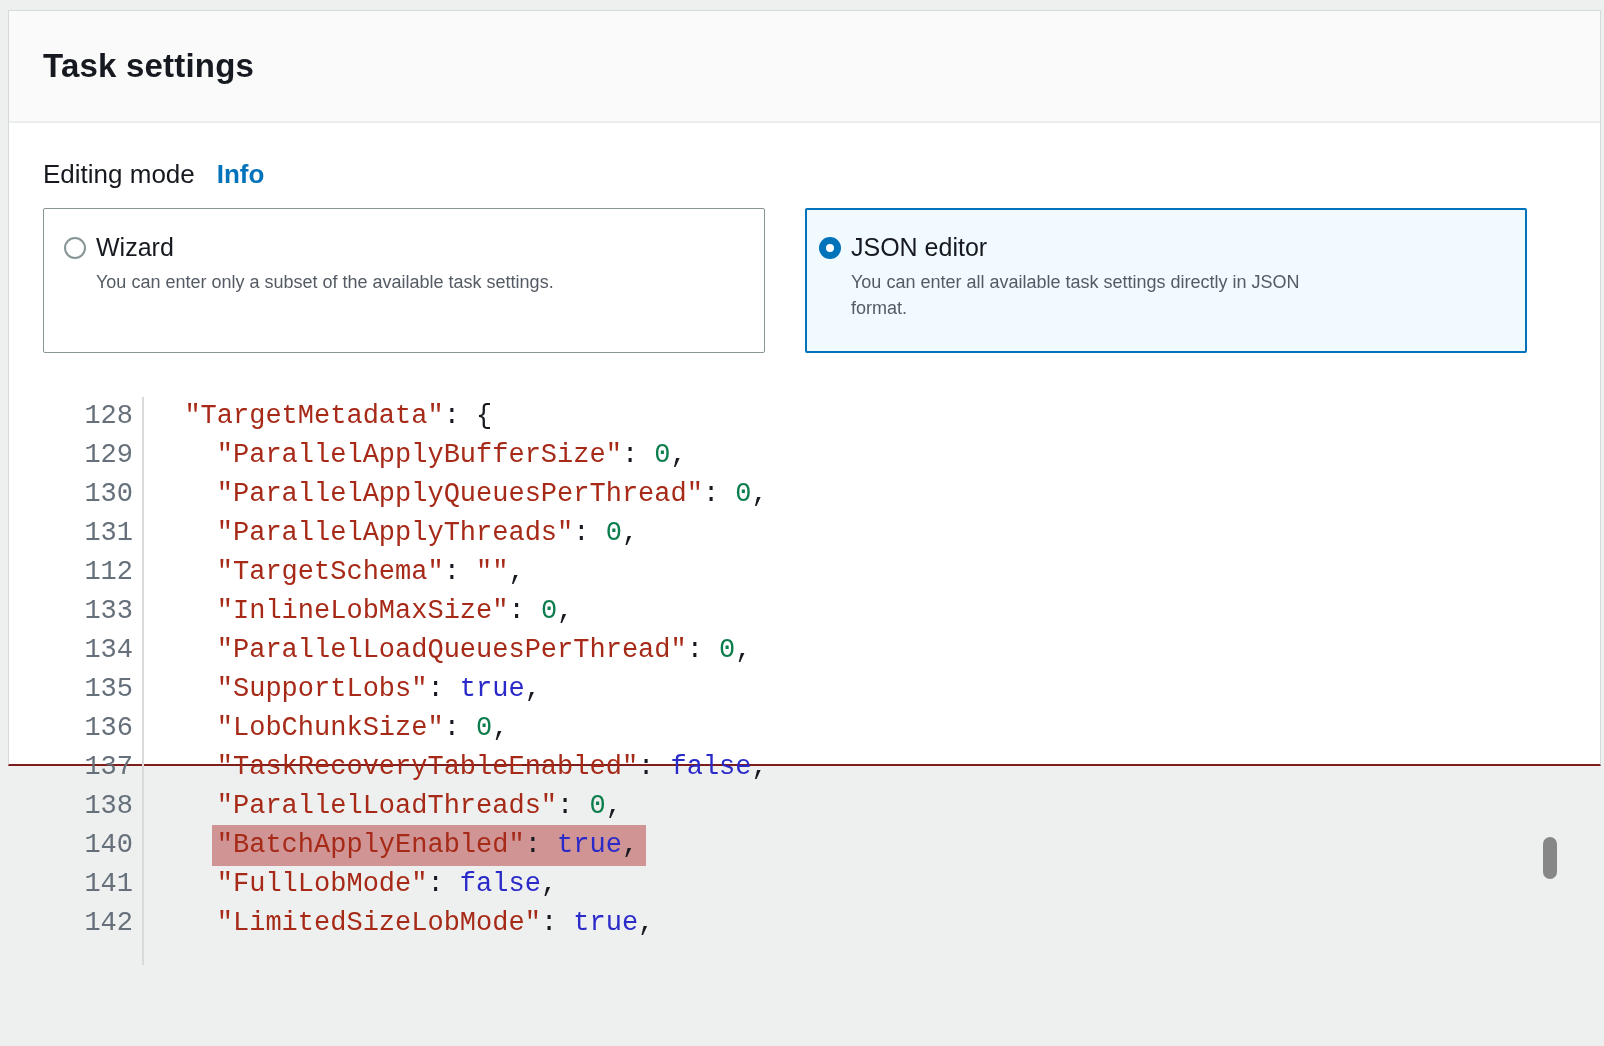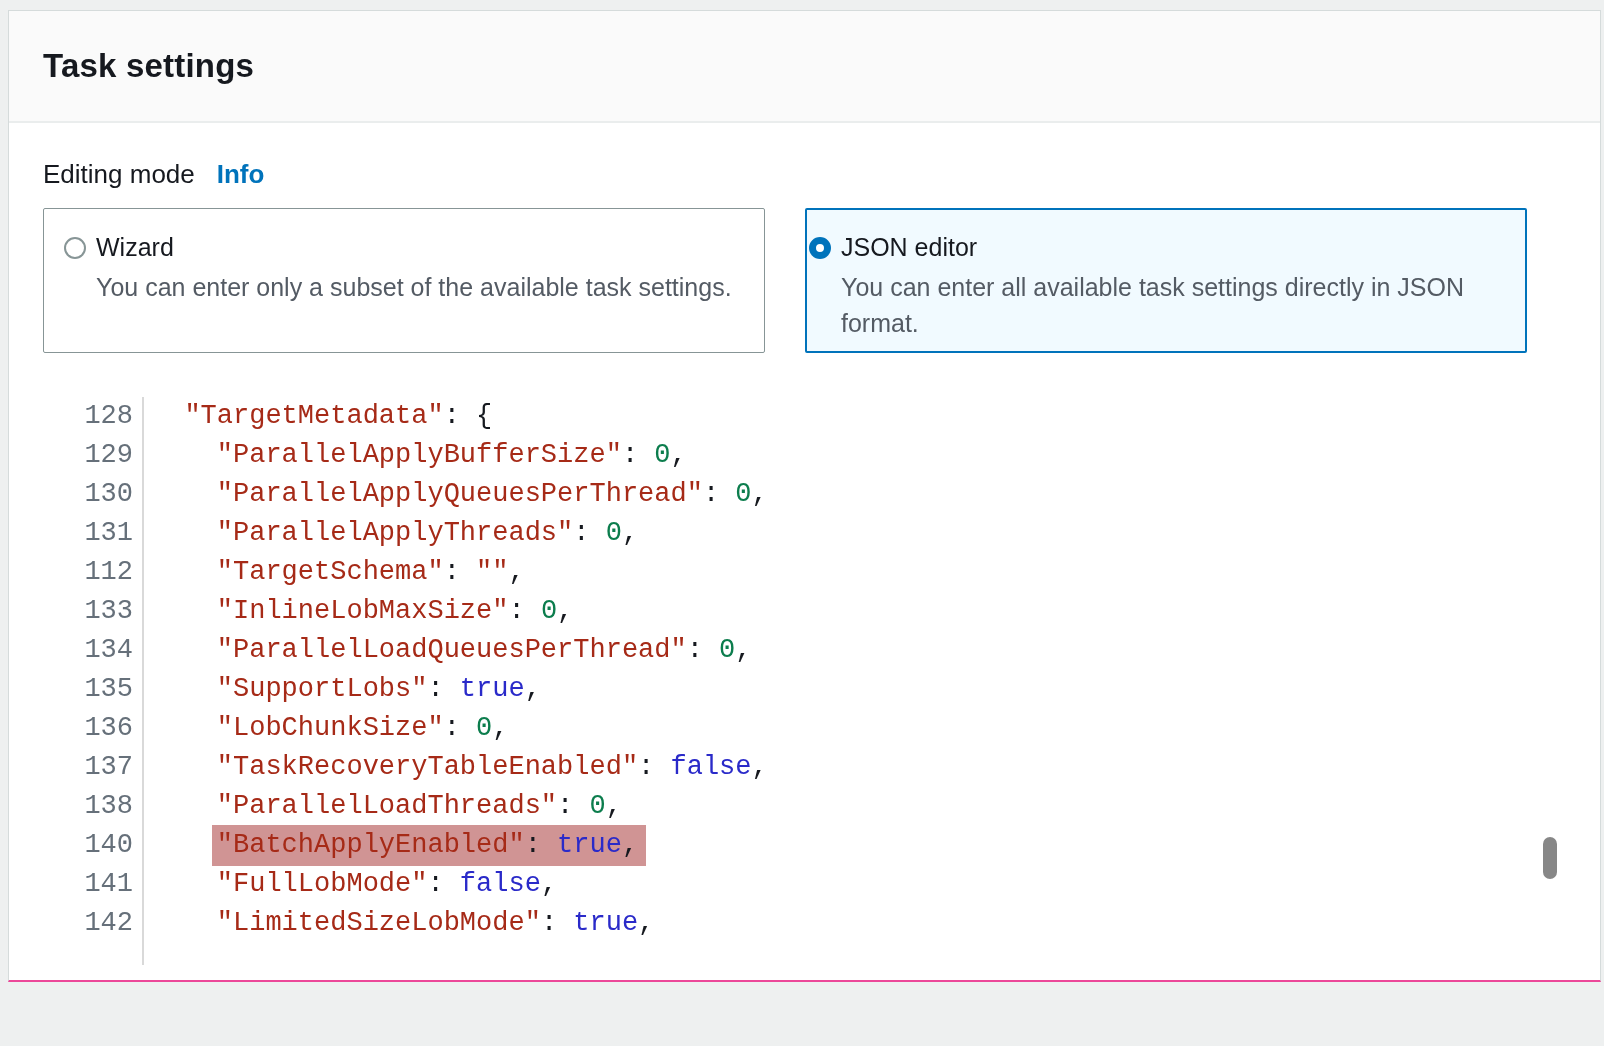--- a/index.html
+++ b/index.html
@@ -5,25 +5,25 @@
   html,body{margin:0;padding:0;}
   body{
     width:1604px;height:1046px;overflow:hidden;
     background:var(--page-bg,#eef0f0);
     font-family:"Liberation Sans",sans-serif;
     color:#16191f;
   }
   .card{
     position:relative;
     margin:10px 3px 0 8px;
-    height:972px;
+    height:756px;
     box-sizing:border-box;
     background:#ffffff;
     border:1px solid var(--card-border,#d5dbdb);
-    border-bottom:2px solid #ec4899;
+    border-bottom:2px solid #7f1d1d;
   }
   .card-header{
     height:112px;
     box-sizing:border-box;
     background:var(--card-header-bg,#fafafa);
     border-bottom:2px solid var(--divider,#eaeded);
     display:flex;align-items:center;
     padding:0 34px;
   }
   .card-header h2{
@@ -50,34 +50,34 @@
     width:722px;height:145px;
     border:1px solid #879596;
     border-radius:2px;
     background:#ffffff;
     padding:24px 14px 0 20px;
     cursor:pointer;
   }
   .tile.selected{
     border:2px solid var(--accent,#0073bb);
     background:var(--tile-selected-bg,#f1faff);
-    padding:23px 13px 0 2px;
+    padding:23px 13px 0 12px;
   }
   .tile-top{display:flex;align-items:center;gap:10px;}
   .radio{
     box-sizing:border-box;
     width:22px;height:22px;border-radius:50%;
     background:#fff;border:2px solid #879596;
     flex:0 0 auto;
   }
   .tile.selected .radio{border:7px solid var(--accent,#0073bb);}
   .tile-title{font-size:25px;font-weight:400;color:#16191f;}
   .tile-desc{
     margin:7px 0 0 32px;
-    font-size:25px;line-height:1.45;
+    font-size:18px;line-height:1.45;
     color:#545b64;
     white-space:pre-line;
   }
   .code{
     margin-top:44px;
     font-family:"Liberation Mono",monospace;
     font-size:27px;line-height:39px;
   }
   .code-line{display:flex;}
   .gutter{

